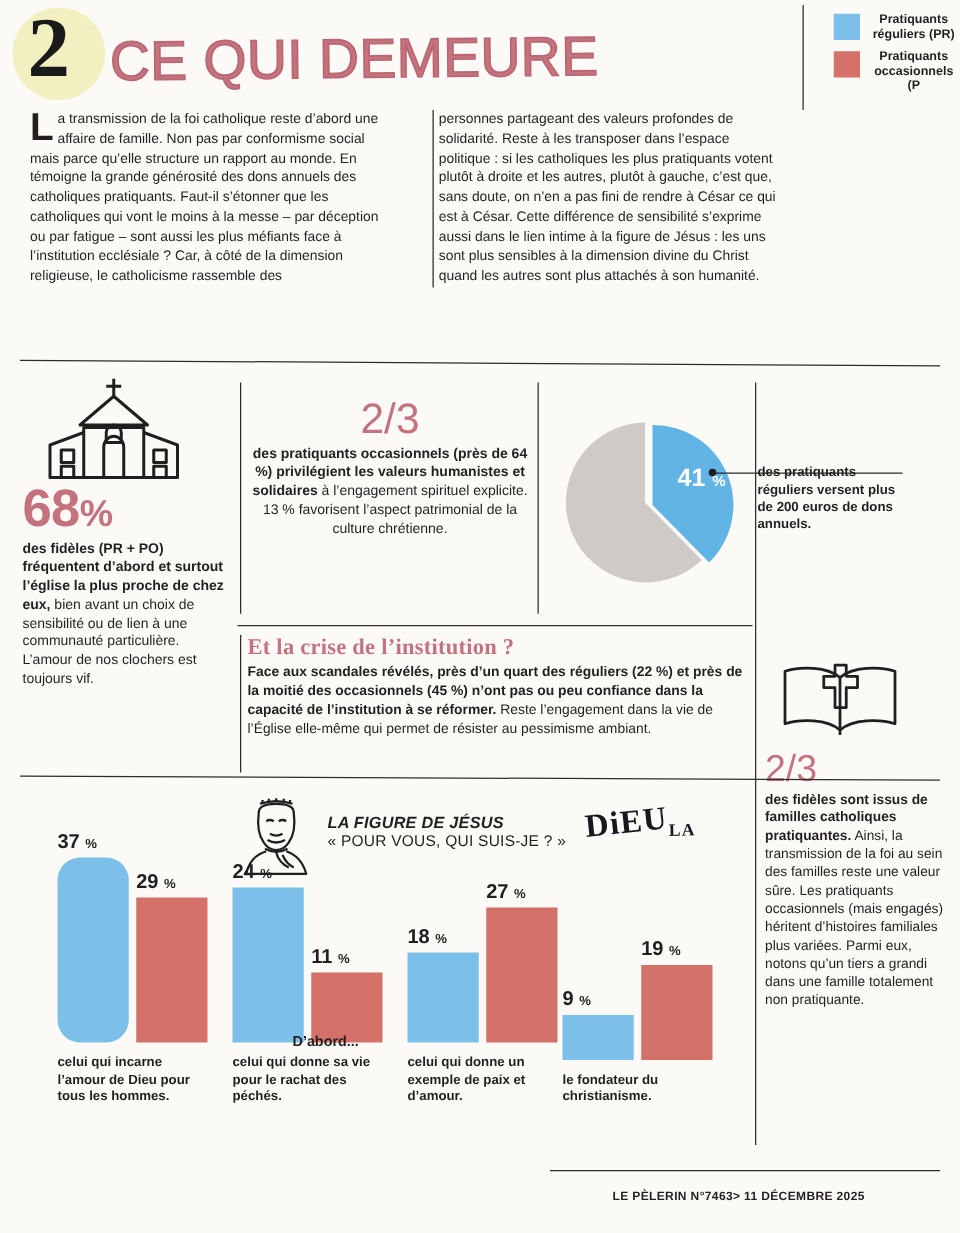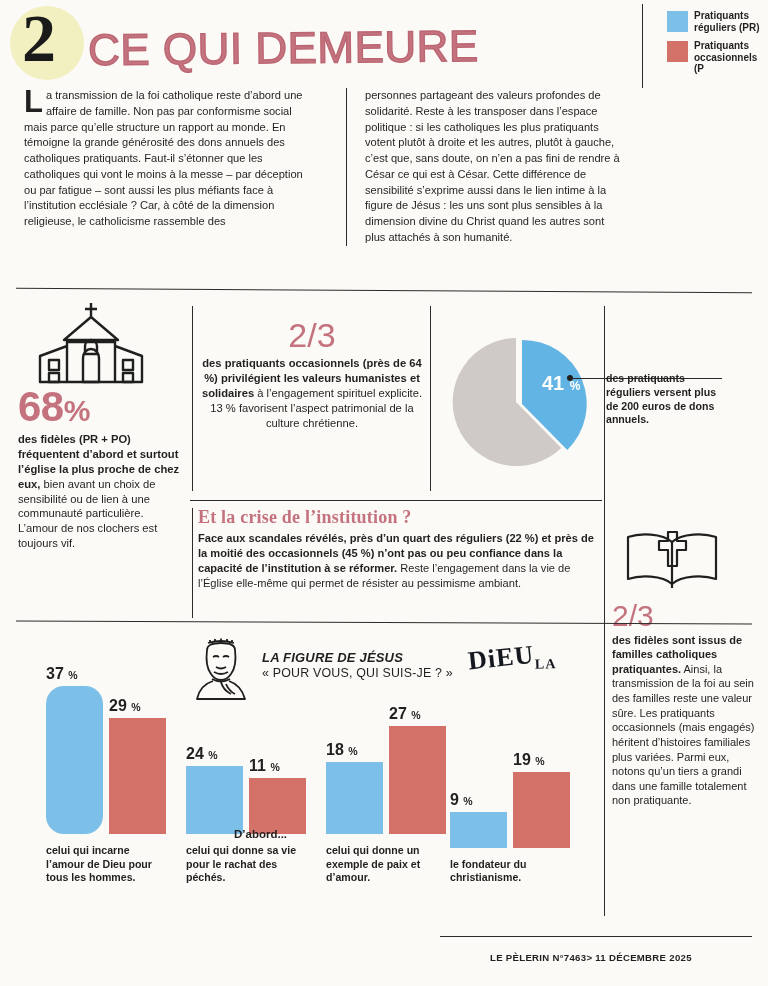--- a/index.html
+++ b/index.html
@@ -39,35 +39,36 @@
     -webkit-text-stroke: 1.4px #bb6673;
     transform: rotate(-0.6deg);
   }
 
   
   #legend {
     position: absolute; right: 0px; top: 4px;
     width: 126px;
     border-left: 1.2px solid #2a2a2a;
     padding: 6px 0 6px 24px;
+    text-align: center;
   }
   .legend-row { display: flex; align-items: flex-start; margin-bottom: 7px; }
   .legend-swatch { width: 21px; height: 21px; flex: none; margin-right: 6px; margin-top: 1px; }
   .legend-swatch.blue { background: #7cbfe8; }
   .legend-swatch.red  { background: #d4726a; }
   .legend-label { font-size: 10px; font-weight: bold; line-height: 1.15; }
 
   
   #intro { position: absolute; left: 24px; top: 88px; width: 720px; height: 190px; }
   .intro-col {
     position: absolute; top: 0;
     font-size: 11.1px; line-height: 1.42;
   }
   #intro-col-1 { left: 0; width: 280px; }
-  #intro-col-2 { left: 322px; width: 278px; padding-left: 18px; border-left: 1.1px solid #2a2a2a; }
+  #intro-col-2 { left: 322px; width: 278px; padding-left: 4px; border-left: 1.1px solid #2a2a2a; }
   .dropcap {
     float: left; font-size: 31px; line-height: 0.78;
     font-weight: bold; padding: 2px 3px 0 0;
     font-family: "Liberation Sans", sans-serif;
   }
 
   
   .hrule { position: absolute; height: 0; border-top: 1.4px solid #2c2c2c; }
   #rule-1 { left: 16px; top: 290px; width: 736px; transform: rotate(0.35deg); }
   #rule-2 { left: 16px; top: 622px; width: 736px; transform: rotate(0.25deg); }
@@ -312,21 +313,21 @@
           </div>
           <div class="bar red" style="height:116px;">
             <div class="val"><span>29</span> <span class="pct">%</span></div>
           </div>
         </div>
         <div class="caption">celui qui incarne l’amour de Dieu pour tous les hommes.</div>
       </div>
 
       <div class="group" style="left:148px;">
         <div class="pair">
-          <div class="bar blue" style="height:68px;">
+          <div class="bar blue" style="height:124px;">
             <div class="val"><span>24</span> <span class="pct">%</span></div>
           </div>
           <div class="bar red" style="height:56px;">
             <div class="val"><span>11</span> <span class="pct">%</span></div>
           </div>
         </div>
         <div class="caption">celui qui donne sa vie pour le rachat des péchés.</div>
       </div>
 
       <div class="group" style="left:288px;">

